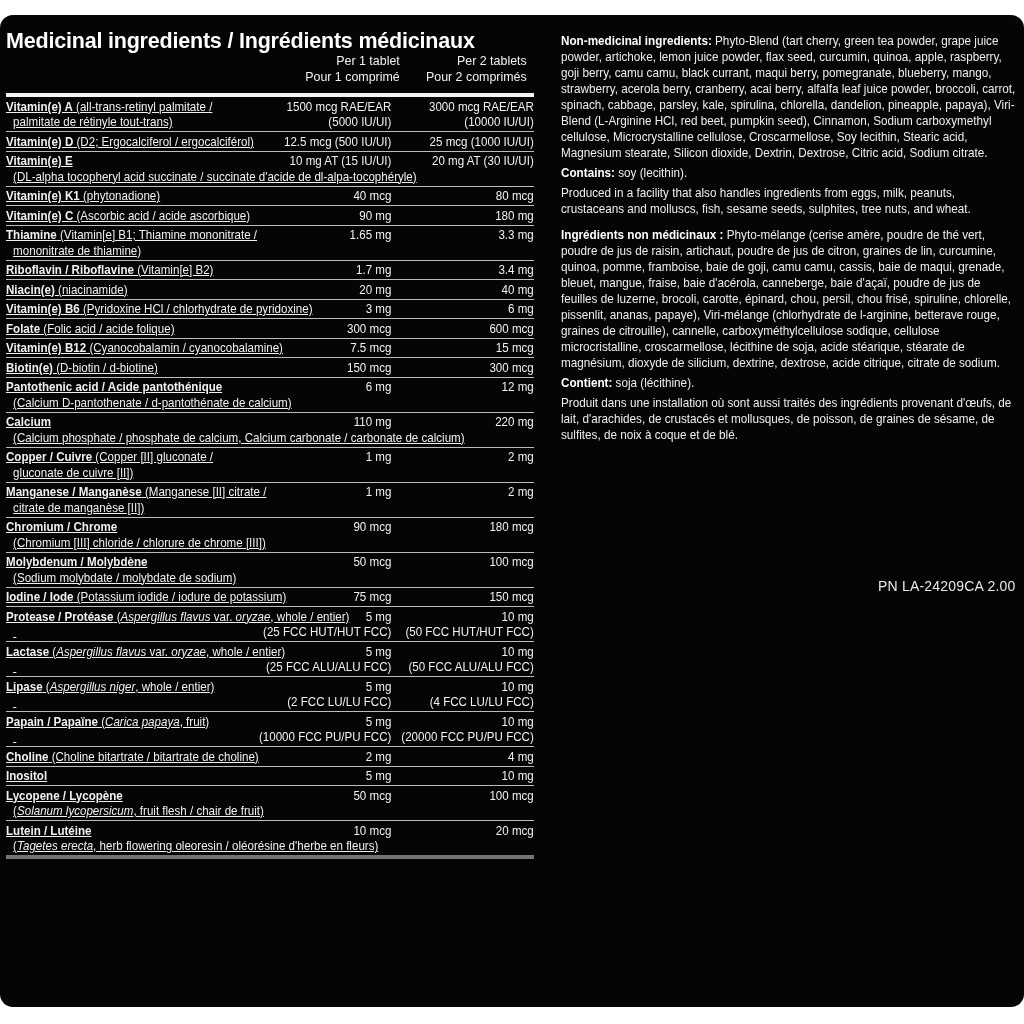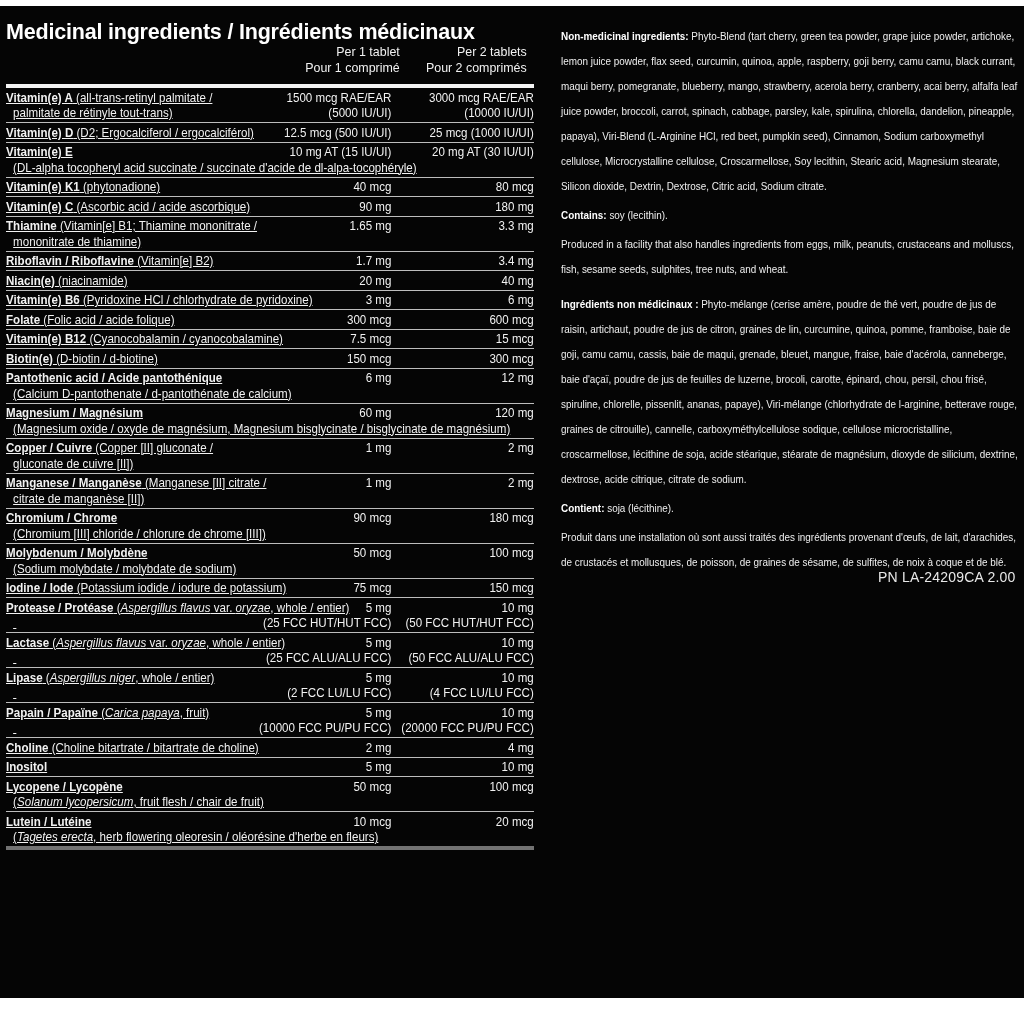--- a/index.html
+++ b/index.html
@@ -1,35 +1,35 @@
 <!DOCTYPE html>
 <html><head>
 <meta charset="utf-8">
 <style>
   html, body { margin:0; padding:0; background:#ffffff; }
   body { width:1024px; height:1024px; position:relative; overflow:hidden; font-family:"Liberation Sans", sans-serif; }
-  .panel { position:absolute; left:0; top:6px; width:1024px; height:992px; background:#050505; color:#f2f2f2; }
+  .panel { position:absolute; left:0; top:15px; width:1024px; height:992px; background:#050505; color:#f2f2f2;border-radius:13px; }
   .left { position:absolute; left:6px; top:14px; width:528px; }
   .title { font-weight:bold; font-size:21.5px; line-height:24px; letter-spacing:-0.2px; color:#fff; white-space:nowrap; }
   .hdr { position:relative; height:36px; font-size:13.5px; line-height:16px; transform:scaleX(0.92); transform-origin:left top; width:574px; }
   .hdr .c1 { position:absolute; right:146px; top:0; text-align:right; white-space:nowrap; }
   .hdr .c2 { position:absolute; right:8px; top:0; text-align:right; white-space:nowrap; }
   .thick { height:4px; background:#f4f4f4; margin-top:4px; }
   .row { position:relative; border-bottom:1.5px solid #bdbdbd; font-size:13px; line-height:15.5px; padding:1.5px 0 1.5px 0;text-decoration:underline; }
   .row .inner { transform:scaleX(0.89); transform-origin:left top; width:593px; position:relative; }
   .row .name { white-space:nowrap; }
   .row .name b { font-weight:bold; }
   .row .sub { padding-left:8px; white-space:nowrap; }
   .row .v1 { position:absolute; right:160px; top:0; text-align:right; white-space:nowrap; }
   .row .v2 { position:absolute; right:0px; top:0; text-align:right; white-space:nowrap; }
   .row .v1b { position:absolute; right:160px; top:15.5px; text-align:right; white-space:nowrap; }
   .row .v2b { position:absolute; right:0px; top:15.5px; text-align:right; white-space:nowrap; }
   .row.last { border-bottom:4px solid #737373; }
   i { font-style:italic; }
-  .right { position:absolute; left:561px; top:18px; width:460px; font-size:11px; line-height:25px; color:#efefef; }
+  .right { position:absolute; left:561px; top:18px; width:460px; font-size:13px; line-height:16px; color:#efefef; }
   .right .p { transform:scaleX(0.9); transform-origin:left top; width:508px; margin-bottom:4px; }
   .right b { font-weight:bold; color:#fff; }
   .pn { position:absolute; left:878px; top:563px; font-size:14px; color:#e8e8e8; letter-spacing:0.2px; }
 </style>
 </head>
 <body>
 
 <div class="panel">
   <div class="left">
     <div class="title">Medicinal ingredients / Ingrédients médicinaux</div>
@@ -137,24 +137,24 @@
         <div class="row">
           <div class="inner">
             <div class="name"><b>Pantothenic acid / Acide pantothénique</b></div>
             <div class="sub">(Calcium D-pantothenate / d-pantothénate de calcium)</div>
             <div class="v1">6 mg</div>
             <div class="v2">12 mg</div>
           </div>
         </div>
         <div class="row">
           <div class="inner">
-            <div class="name"><b>Magnesium / Magnésium</b></div>
-            <div class="sub">(Magnesium oxide / oxyde de magnésium, Magnesium bisglycinate / bisglycinate de magnésium)</div>
-            <div class="v1">60 mg</div>
-            <div class="v2">120 mg</div>
+            <div class="name"><b>Calcium</b></div>
+            <div class="sub">(Calcium phosphate / phosphate de calcium, Calcium carbonate / carbonate de calcium)</div>
+            <div class="v1">110 mg</div>
+            <div class="v2">220 mg</div>
           </div>
         </div>
         <div class="row">
           <div class="inner">
             <div class="name"><b>Copper / Cuivre</b><span> (Copper [II] gluconate /</span></div>
             <div class="sub">gluconate de cuivre [II])</div>
             <div class="v1">1 mg</div>
             <div class="v2">2 mg</div>
           </div>
         </div>

